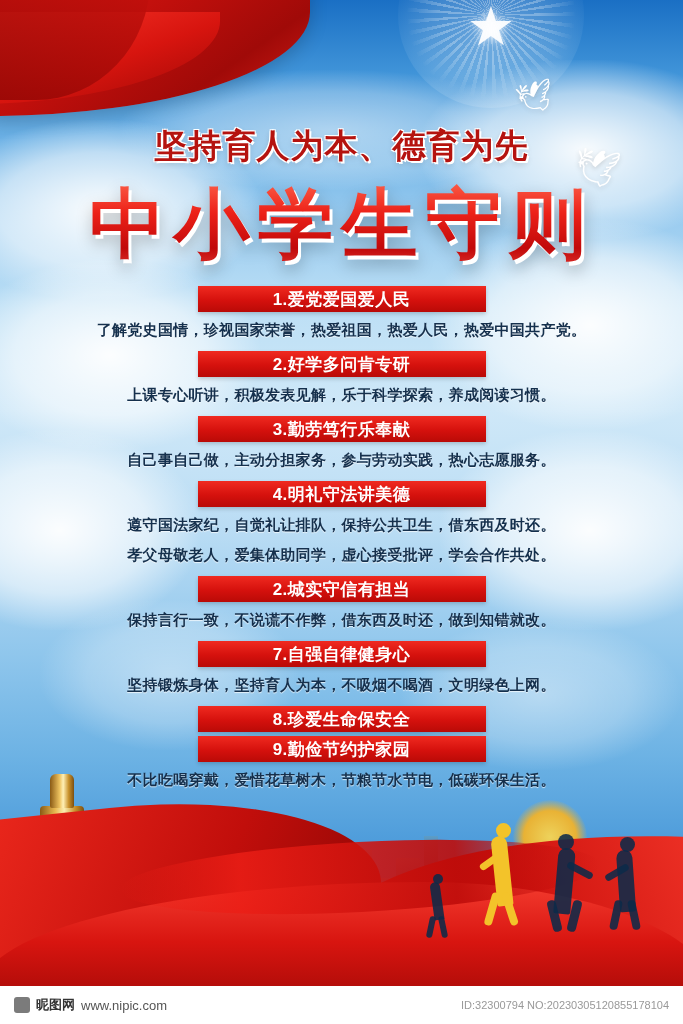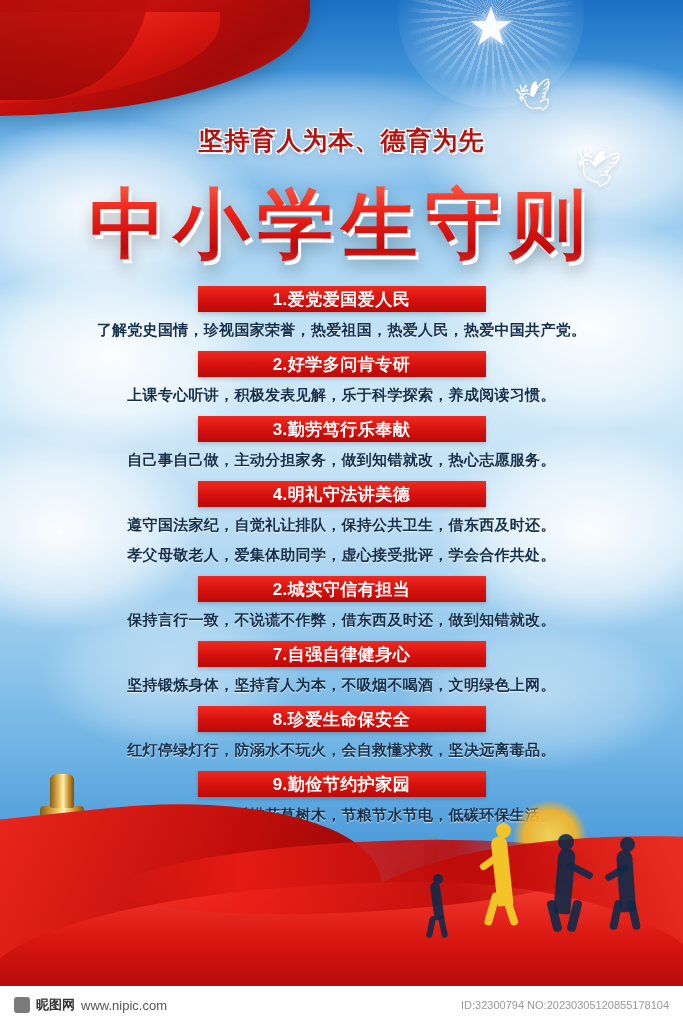--- a/index.html
+++ b/index.html
@@ -122,21 +122,21 @@
   .dove1 { left: 516px; top: 82px;  font-size: 30px; transform: rotate(-12deg); }
   .dove2 { left: 574px; top: 150px; font-size: 36px; transform: rotate(10deg); }
 
   
   .subtitle {
     position: absolute;
     left: 0;
     right: 0;
     top: 124px;
     text-align: center;
-    font-size: 25px;
+    font-size: 33px;
     font-weight: bold;
     letter-spacing: 1px;
     color: #b5130f;
     text-shadow:
        2px 2px 0 #ffffff,
       -1px -1px 0 #ffffff,
        1px -1px 0 #ffffff,
       -1px  1px 0 #ffffff,
        0 3px 6px rgba(0,0,0,0.18);
   }
@@ -400,21 +400,21 @@
       <div class="rule-body">了解党史国情，珍视国家荣誉，热爱祖国，热爱人民，热爱中国共产党。</div>
     </div>
 
     <div class="rule">
       <div class="rule-head">2.好学多问肯专研</div>
       <div class="rule-body">上课专心听讲，积极发表见解，乐于科学探索，养成阅读习惯。</div>
     </div>
 
     <div class="rule">
       <div class="rule-head">3.勤劳笃行乐奉献</div>
-      <div class="rule-body">自己事自己做，主动分担家务，做到知错就改，热心志愿服务。</div>
+      <div class="rule-body">自己事自己做，主动分担家务，参与劳动实践，热心志愿服务。</div>
     </div>
 
     <div class="rule">
       <div class="rule-head">4.明礼守法讲美德</div>
       <div class="rule-body">遵守国法家纪，自觉礼让排队，保持公共卫生，借东西及时还。</div>
     </div>
 
     <div class="rule">
       <div class="rule-body">孝父母敬老人，爱集体助同学，虚心接受批评，学会合作共处。</div>
     </div>
@@ -424,21 +424,20 @@
       <div class="rule-body">保持言行一致，不说谎不作弊，借东西及时还，做到知错就改。</div>
     </div>
 
     <div class="rule">
       <div class="rule-head">7.自强自律健身心</div>
       <div class="rule-body">坚持锻炼身体，坚持育人为本，不吸烟不喝酒，文明绿色上网。</div>
     </div>
 
     <div class="rule">
       <div class="rule-head">8.珍爱生命保安全</div>
-      <div class="rule-body">红灯停绿灯行，防溺水不玩火，会自救懂求救，坚决远离毒品。</div>
     </div>
 
     <div class="rule">
       <div class="rule-head">9.勤俭节约护家园</div>
       <div class="rule-body">不比吃喝穿戴，爱惜花草树木，节粮节水节电，低碳环保生活。</div>
     </div>
 
   </div>
 
   <div class="sun"></div>

